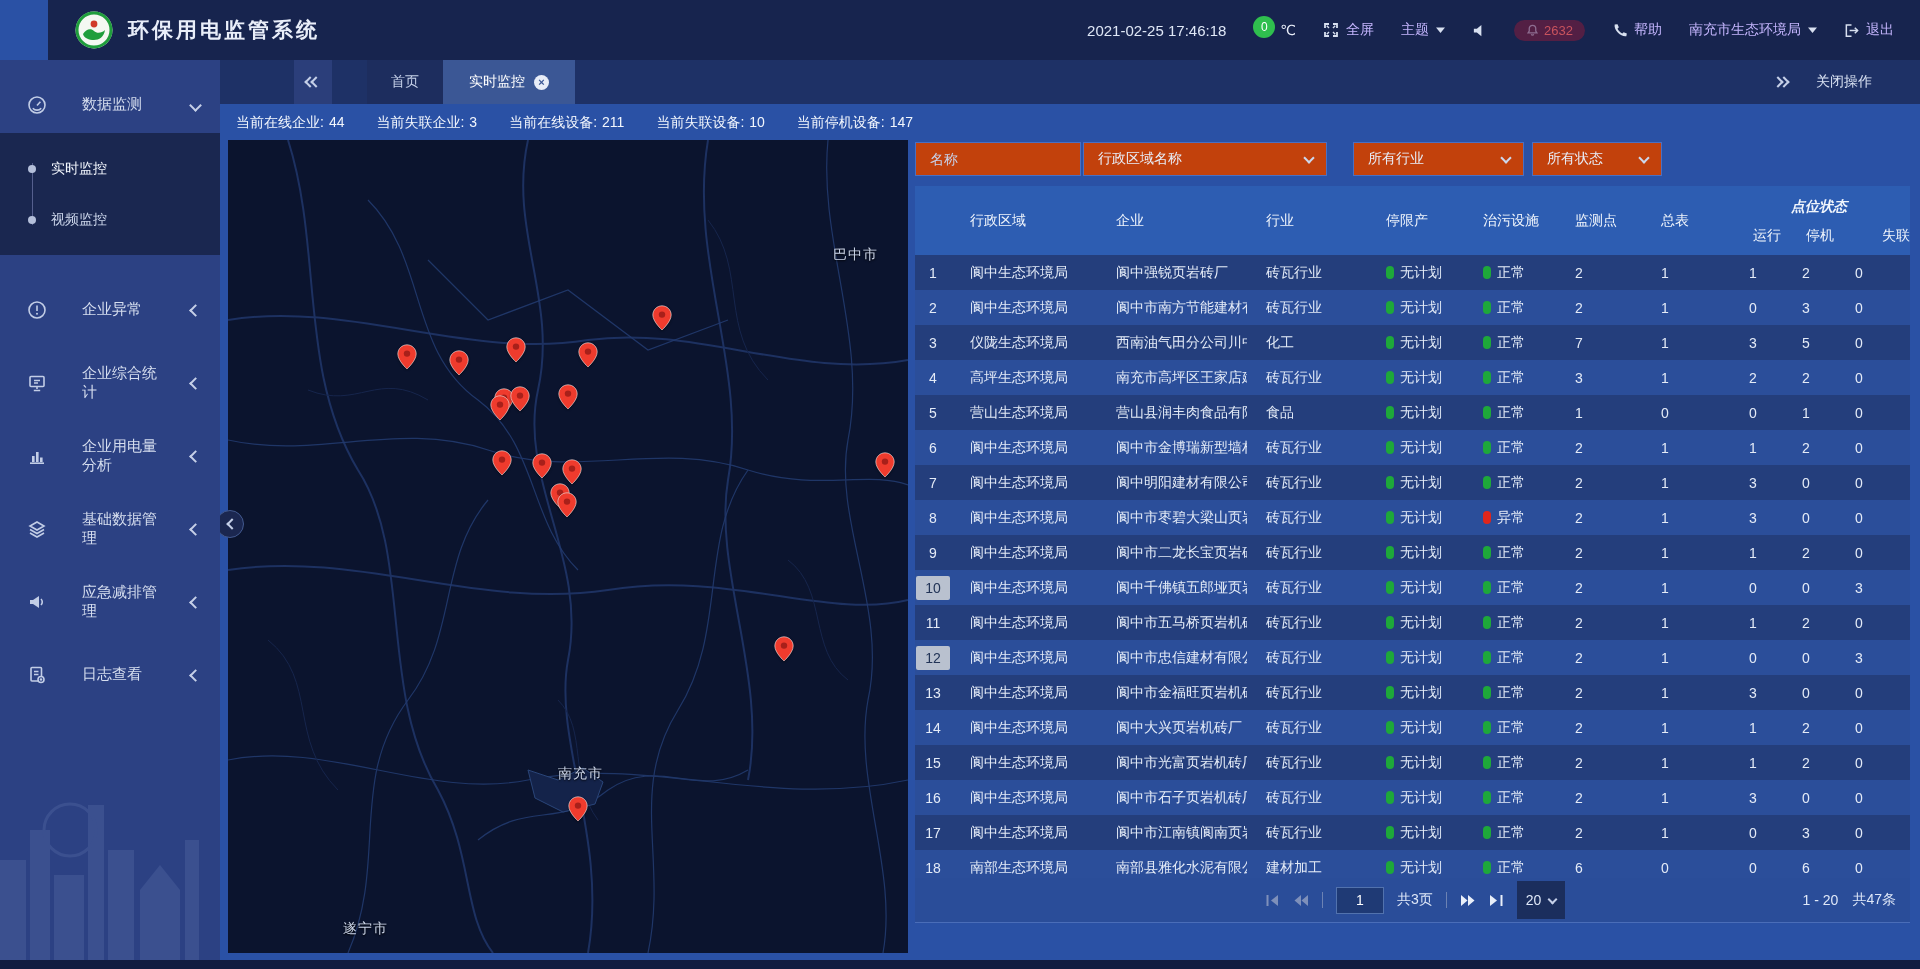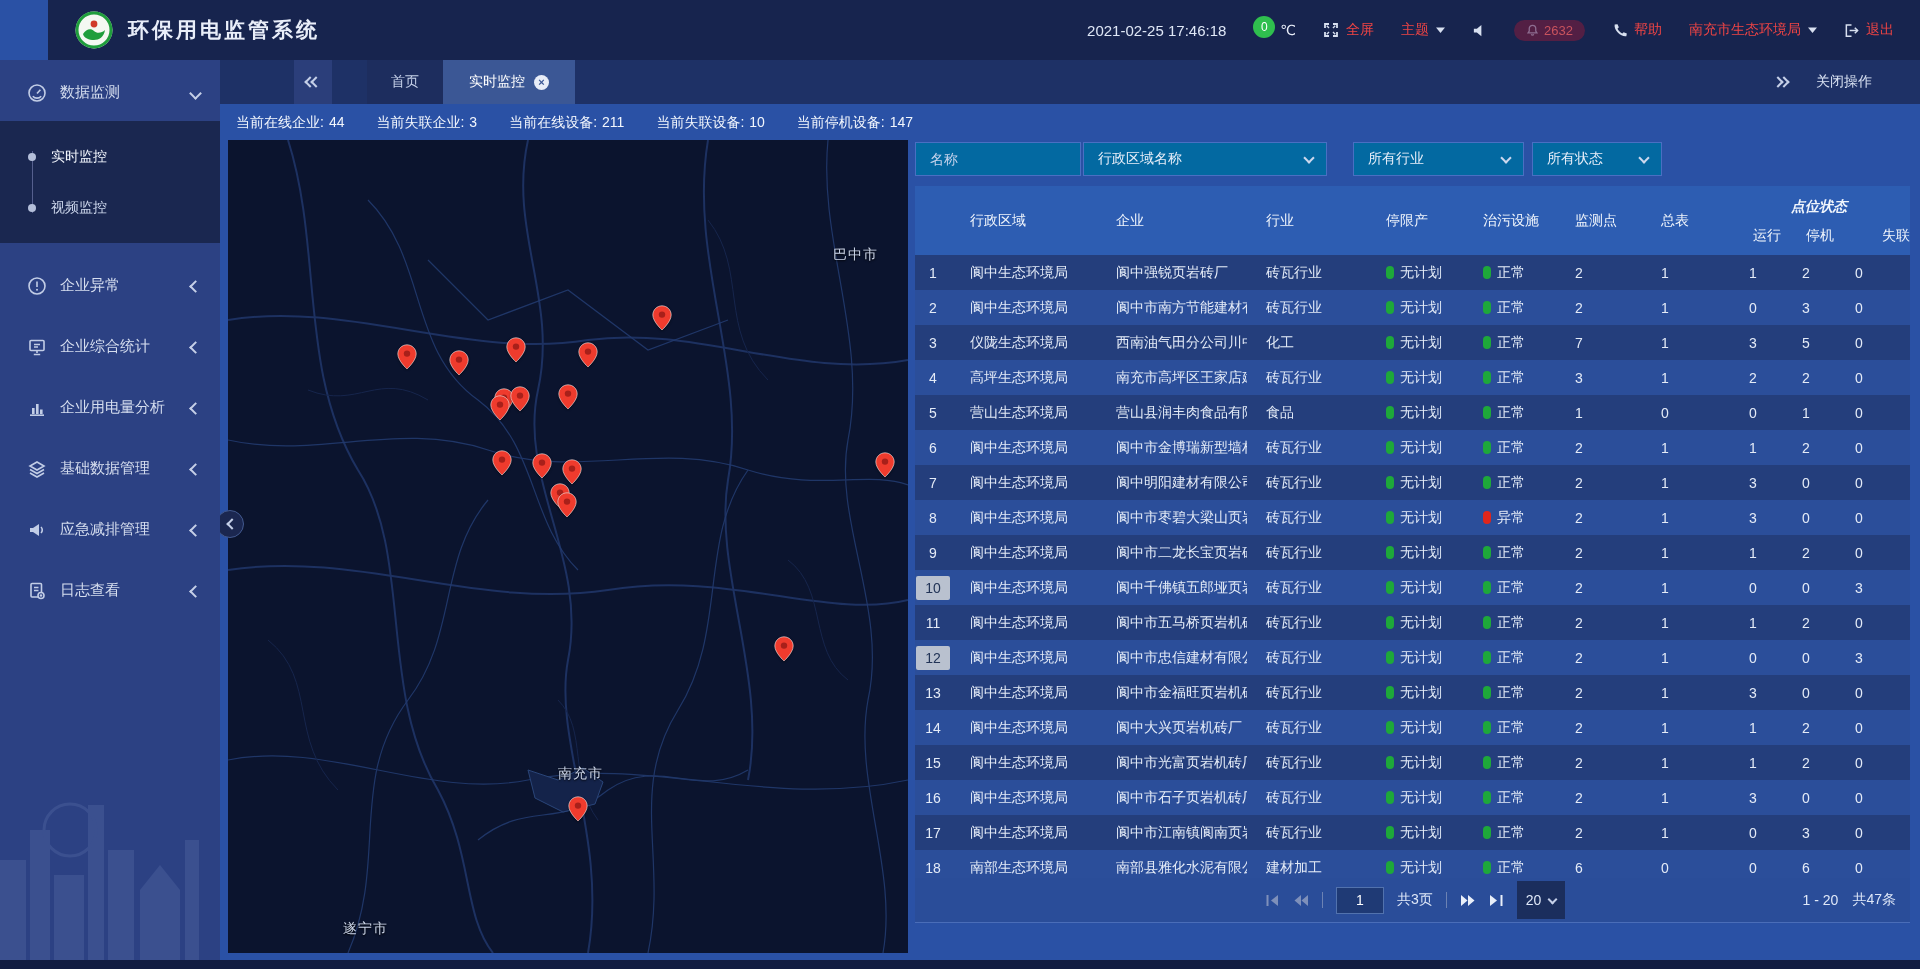--- a/index.html
+++ b/index.html
@@ -6,26 +6,26 @@
   .app{position:relative;width:1920px;height:969px;overflow:hidden;background:#2a51a5;}
   svg{display:block;}
   
   .app-header{position:absolute;top:0;left:0;right:0;height:60px;background:#17244e;display:flex;align-items:center;color:#e9eef9;z-index:10;margin-left:48px;}
   .logo{margin-left:26px;width:40px;height:40px;flex:0 0 auto;}
   .app-title{margin-left:14px;font-size:21px;font-weight:bold;letter-spacing:3px;}
   .header-right{margin-left:auto;display:flex;align-items:center;gap:27px;padding-right:26px;font-size:14px;}
   .time{font-size:15px;color:#dfe7f6;}
   .temp{display:flex;align-items:flex-start;gap:5px;}
   .temp-badge{width:22px;height:22px;border-radius:50%;background:#2fbf4e;color:#fff;display:flex;align-items:center;justify-content:center;font-size:12px;margin-top:-6px;}
-  .hitem{display:flex;align-items:center;gap:7px;cursor:pointer;color:#ef4444;white-space:nowrap;}
+  .hitem{display:flex;align-items:center;gap:7px;cursor:pointer;color:#c4b5fd;white-space:nowrap;}
   .badge-pill{display:flex;align-items:center;gap:5px;background:#531f44;border-radius:11px;padding:3px 12px;color:#c9535e;font-size:13px;cursor:pointer;}
   .icon{color:#d8e0f0;}
   
   .sidebar{position:absolute;top:60px;left:0;width:220px;bottom:9px;background:#2c4183;color:#d6deef;z-index:5;overflow:hidden;}
-  .menu-item{height:57px;display:flex;align-items:center;padding:4px 20px 0 27px;font-size:15px;cursor:pointer;}
+  .menu-item{height:57px;display:flex;align-items:center;padding:16px 20px 0 27px;font-size:15px;cursor:pointer;gap:22px;}
   .menu-item .mi-icon{width:20px;height:20px;margin-right:13px;color:#c2cde6;flex:0 0 auto;}
   .menu-item .chev-wrap{margin-left:auto;}
   .submenu{background:#1a2750;position:relative;padding:10px 0;}
   .submenu::before{content:"";position:absolute;left:32px;top:30px;bottom:30px;width:1px;background:#555f8e;}
   .submenu-item{height:51px;display:flex;align-items:center;padding-left:51px;font-size:14px;color:#ccd6eb;position:relative;cursor:pointer;}
   .submenu-item .dot{position:absolute;left:28px;top:22px;width:8px;height:8px;border-radius:50%;background:#b4bfda;}
   .submenu-item.active{color:#f2f6fd;}
   .chev{display:inline-block;width:7px;height:7px;border-right:2px solid #c6d0e8;border-bottom:2px solid #c6d0e8;}
   .chev-down{transform:rotate(45deg);}
   .chev-left{transform:rotate(135deg);}
@@ -49,21 +49,21 @@
   .stat{display:flex;gap:5px;white-space:nowrap;}
   
   .map-panel{position:absolute;left:8px;top:36px;width:680px;height:813px;background:#0b142e;overflow:hidden;cursor:grab;}
   .map-city{position:absolute;color:#cdd7ea;font-size:14px;letter-spacing:1px;white-space:nowrap;text-shadow:0 1px 2px #000;}
   .map-pin{position:absolute;width:20px;height:26px;margin-left:-10px;margin-top:-25px;cursor:pointer;filter:drop-shadow(0 1px 1px rgba(0,0,0,.5));}
   .collapse-btn{position:absolute;left:-4px;top:406px;width:26px;height:26px;border-radius:50%;background:#1b2750;border:1px solid #42598f;display:flex;align-items:center;justify-content:center;cursor:pointer;z-index:4;}
   .collapse-btn .chev{width:6px;height:6px;margin-left:3px;}
   
   .table-panel{position:absolute;left:695px;top:38px;width:995px;height:780px;font-size:14px;}
   .filters{display:flex;height:34px;}
-  .f-field{background:#0369a1;border:1px solid #4a6fc2;box-sizing:border-box;display:flex;align-items:center;color:#e8eef9;}
+  .f-field{background:#c2410c;border:1px solid #4a6fc2;box-sizing:border-box;display:flex;align-items:center;color:#e8eef9;}
   .f-name{width:166px;}
   .f-name input{width:100%;background:transparent;border:none;outline:none;color:#fff;font-size:14px;padding:0 14px;font-family:inherit;}
   .f-name input::placeholder{color:#c7d3ec;opacity:1;}
   .f-select{justify-content:space-between;padding:0 13px 0 14px;cursor:pointer;}
   .f-region{width:244px;margin-left:2px;}
   .f-industry{width:171px;margin-left:26px;}
   .f-status{width:130px;margin-left:8px;}
   .f-select .chev{width:6px;height:6px;border-color:#cdd8ee;margin-top:-3px;}
   .tgrid{display:grid;grid-template-columns:36px 146px 150px 118px 97px 92px 86px 88px 53px 53px 76px;}
   .table-header{position:absolute;top:44px;left:0;right:0;height:69px;background:#2d5db2;color:#f0f5fc;grid-template-rows:30px 39px;}

